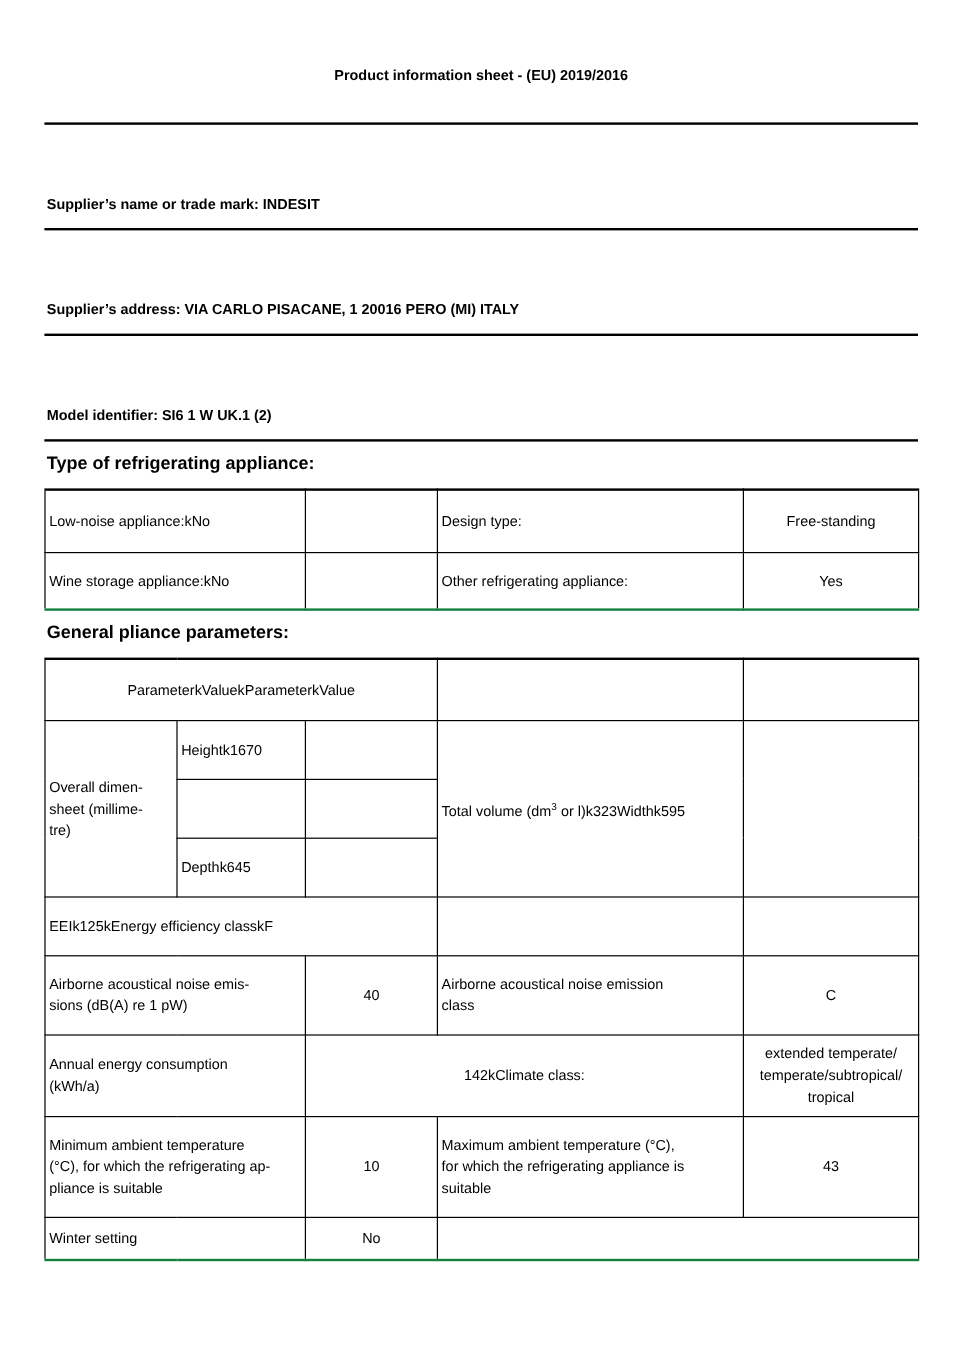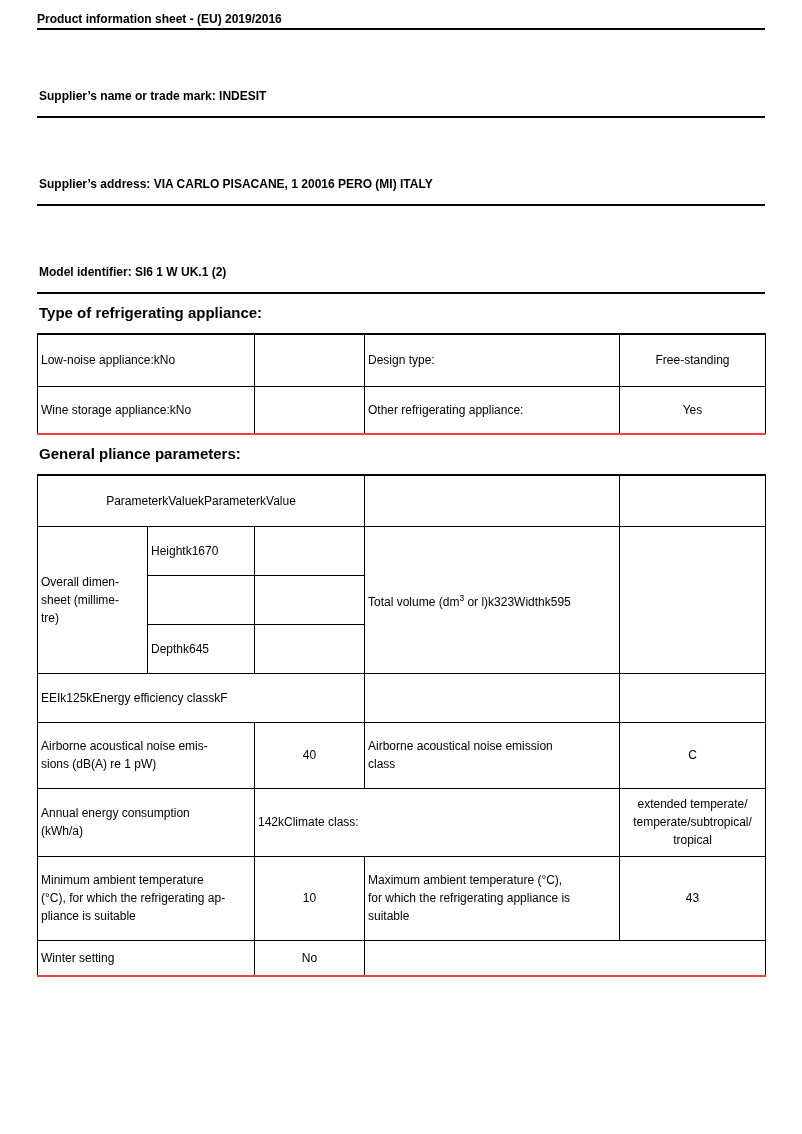--- a/index.html
+++ b/index.html
@@ -15,25 +15,26 @@
     font-size: 12px;
     position: relative;
     overflow: hidden;
   }
   .page {
     box-sizing: border-box;
     width: 802px;
     padding: 0 37px;
   }
   .doc-title {
-    text-align: left;
+    text-align: center;
     font-weight: bold;
     font-size: 12px;
     line-height: 14px;
-    padding: 12px 0 2px 0;
+    padding: 12px 0 32px 0;
+    margin-top: 44px;
   }
   .rule {
     height: 0;
     border-top: 2px solid #000000;
   }
   .field {
     font-weight: bold;
     font-size: 12px;
     line-height: 14px;
     padding: 13px 2px;
@@ -43,35 +44,35 @@
     font-weight: bold;
     font-size: 15px;
     line-height: 14px;
     padding: 12px 2px 13px 2px;
   }
   table.tbl {
     border-collapse: collapse;
     table-layout: fixed;
     width: 728px;
     border-top: 2px solid #000000;
-    border-bottom: 2px solid #ef4444;
+    border-bottom: 2px solid #15803d;
   }
   table.tbl td {
     border: 1px solid #000000;
     font-size: 12px;
     line-height: 18px;
     padding: 2px 3px;
     vertical-align: middle;
     white-space: pre-line;
     overflow: hidden;
   }
   td.center { text-align: center; }
   td.pad6   { padding-left: 6px; }
   td.pad8   { padding-left: 8px; }
-  td.pad42  { padding-left: 42px; }
+  td.pad42  { padding-left: 42px; text-align: center; }
   sup { font-size: 0.7em; }
 
   
   .type-table tr.tr1 { height: 52px; }
   .type-table tr.tr2 { height: 48px; }
   .gen-table tr.g-header { height: 51px; }
   .gen-table tr.g-dim    { height: 49px; }
   .gen-table tr.g-eei    { height: 49px; }
   .gen-table tr.g-noise  { height: 66px; }
   .gen-table tr.g-energy { height: 68px; }

